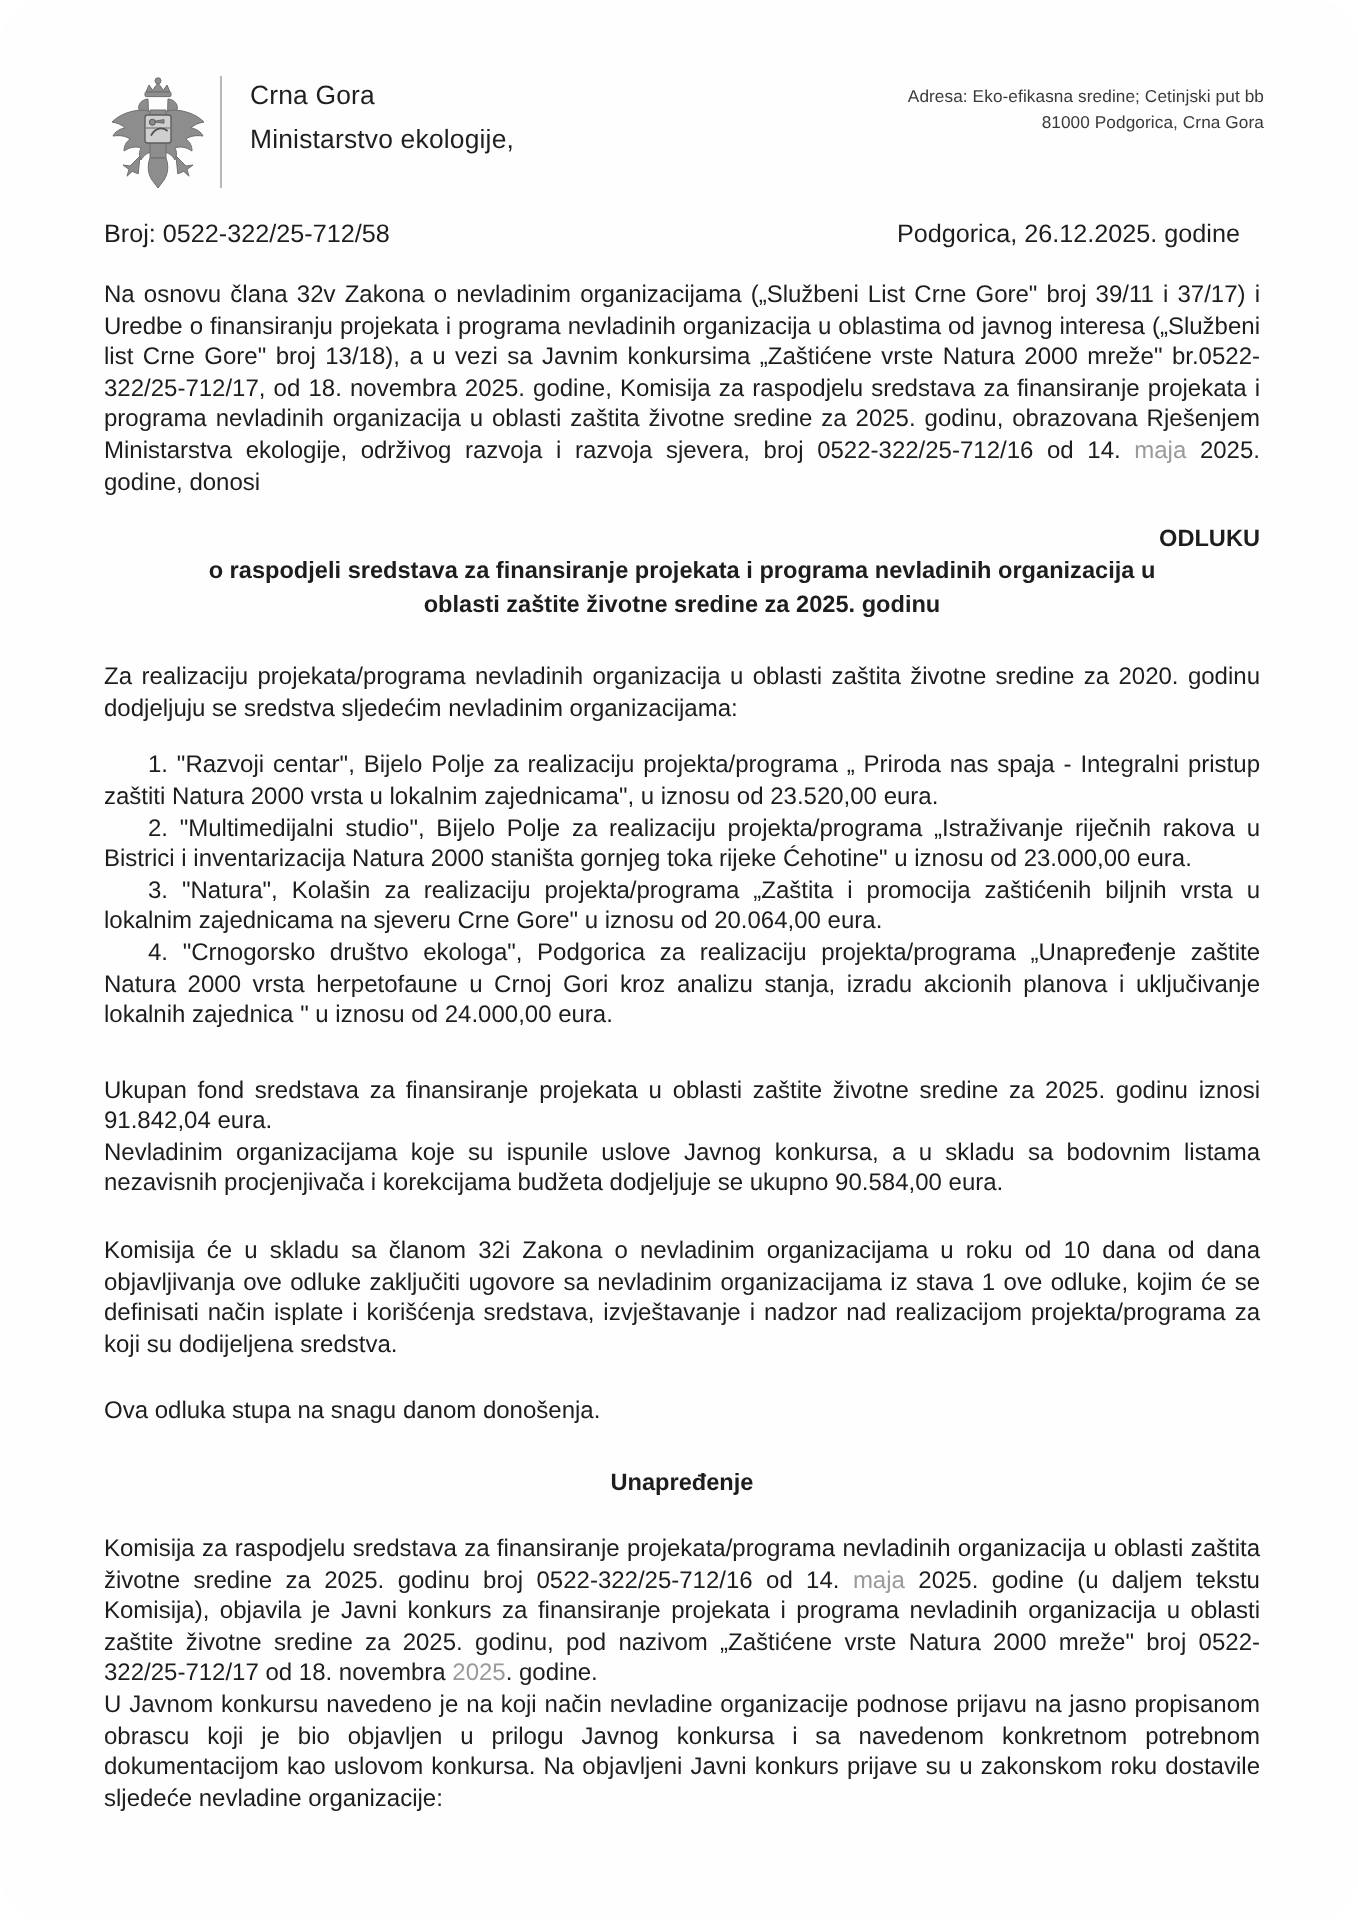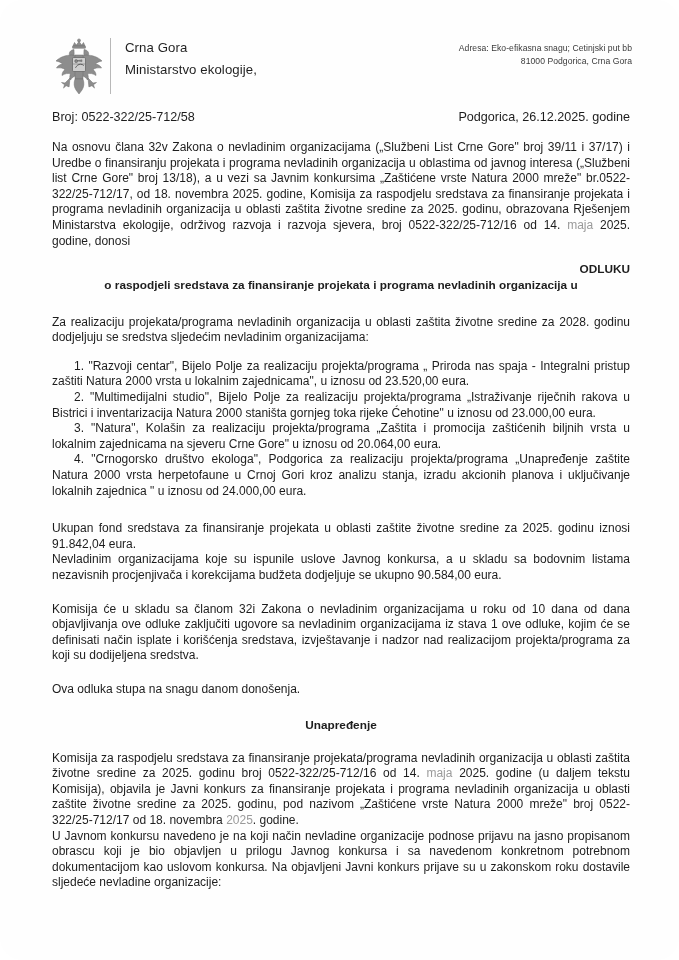--- a/index.html
+++ b/index.html
@@ -79,21 +79,21 @@
   .refrow {
     position: absolute;
     left: 52px;
     top: 110px;
     width: 578px;
     display: flex;
     justify-content: space-between;
     align-items: flex-start;
   }
   .refrow .broj { font-size: 12.6px; color: #1d1d1d; }
-  .refrow .place { font-size: 12.6px; color: #1d1d1d; }
+  .refrow .place { font-size: 12.6px; color: #1d1d1d; margin-right: 10px; }
 
   
   .body-area {
     position: absolute;
     left: 52px;
     top: 140px;
     width: 578px;
   }
   p {
     margin: 0;
@@ -176,38 +176,39 @@
     </div>
 
     <div class="divider-v"></div>
 
     <div class="ministry-block">
       <div>Crna Gora</div>
       <div>Ministarstvo ekologije,</div>
     </div>
 
     <div class="address-block">
-      <div>Adresa: Eko-efikasna snagu; Cetinjski put bb</div>
+      <div>Adresa: Eko-efikasna sredine; Cetinjski put bb</div>
       <div>81000 Podgorica, Crna Gora</div>
     </div>
   </div>
 
   <div class="refrow">
     <div class="broj">Broj: 0522-322/25-712/58</div>
     <div class="place">Podgorica, 26.12.2025. godine</div>
   </div>
 
   <div class="body-area">
 
     <p><span>Na osnovu člana 32v Zakona o nevladinim organizacijama („Službeni List Crne Gore" broj 39/11 i 37/17) i Uredbe o finansiranju projekata i programa nevladinih organizacija u oblastima od javnog interesa („Službeni list Crne Gore" broj 13/18), a u vezi sa Javnim konkursima „Zaštićene vrste Natura 2000 mreže" br.0522-322/25-712/17, od 18. novembra 2025. godine, Komisija za raspodjelu sredstava za finansiranje projekata i programa nevladinih organizacija u oblasti zaštita životne sredine za 2025. godinu, obrazovana Rješenjem Ministarstva ekologije, održivog razvoja i razvoja sjevera, broj 0522-322/25-712/16 od 14. </span><span class="faded">maja</span><span> 2025. godine, donosi</span></p>
 
     <div class="title-main">ODLUKU</div>
     <div class="title-sub">o raspodjeli sredstava za finansiranje projekata i programa nevladinih organizacija u</div>
-
-    <p class="gap" style="margin-top:21px">Za realizaciju projekata/programa nevladinih organizacija u oblasti zaštita životne sredine za 2028. godinu dodjeljuju se sredstva sljedećim nevladinim organizacijama:</p>
+    <div class="title-sub">oblasti zaštite životne sredine za 2025. godinu</div>
+
+    <p class="gap" style="margin-top:21px">Za realizaciju projekata/programa nevladinih organizacija u oblasti zaštita životne sredine za 2020. godinu dodjeljuju se sredstva sljedećim nevladinim organizacijama:</p>
 
     <div class="list-block">
       <p>1. "Razvoji centar", Bijelo Polje za realizaciju projekta/programa „ Priroda nas spaja - Integralni pristup zaštiti Natura 2000 vrsta u lokalnim zajednicama", u iznosu od 23.520,00 eura.</p>
       <p>2. "Multimedijalni studio", Bijelo Polje za realizaciju projekta/programa „Istraživanje riječnih rakova u Bistrici i inventarizacija Natura 2000 staništa gornjeg toka rijeke Ćehotine" u iznosu od 23.000,00 eura.</p>
       <p>3. "Natura", Kolašin za realizaciju projekta/programa „Zaštita i promocija zaštićenih biljnih vrsta u lokalnim zajednicama na sjeveru Crne Gore" u iznosu od 20.064,00 eura.</p>
       <p>4. "Crnogorsko društvo ekologa", Podgorica za realizaciju projekta/programa „Unapređenje zaštite Natura 2000 vrsta herpetofaune u Crnoj Gori kroz analizu stanja, izradu akcionih planova i uključivanje lokalnih zajednica " u iznosu od 24.000,00 eura.</p>
     </div>
 
     <div class="spacer-22"></div>
 

